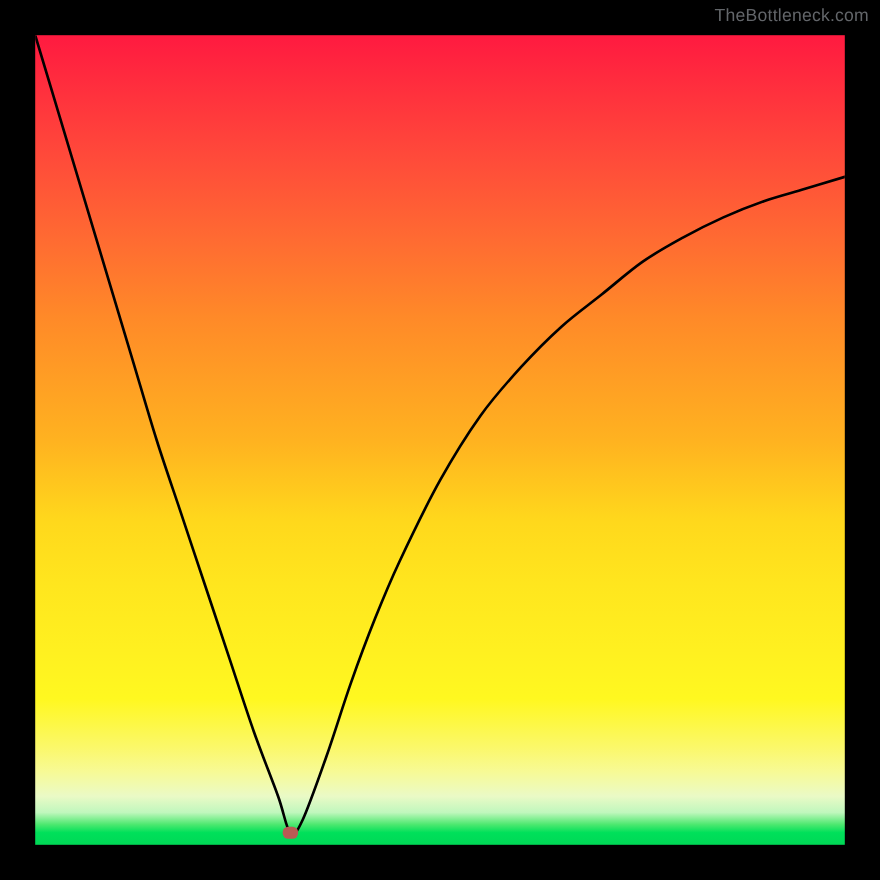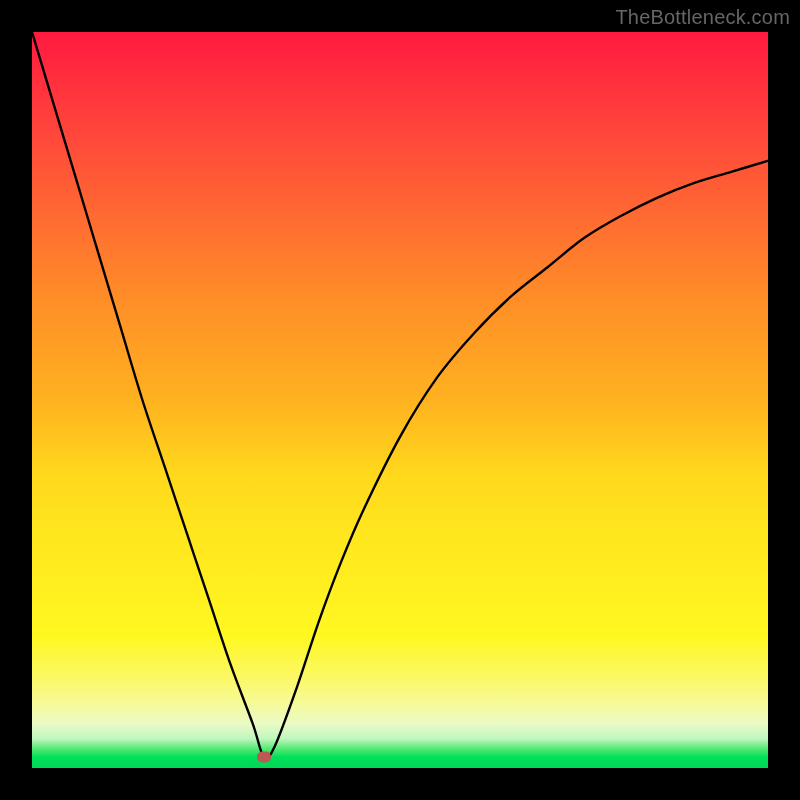--- a/index.html
+++ b/index.html
@@ -58,21 +58,21 @@
     height: 11px;
     border-radius: 5px;
     background: #b95a54;
     transform: translate(-50%, -50%);
   }
   .watermark {
     position: absolute;
     top: 6px;
     right: 10px;
     color: #63666a;
-    font-size: 20px;
+    font-size: 16px;
     font-weight: 500;
     letter-spacing: 0.2px;
     user-select: none;
   }
 </style>
 </head>
 <body>
 
 <div class="stage">
 

